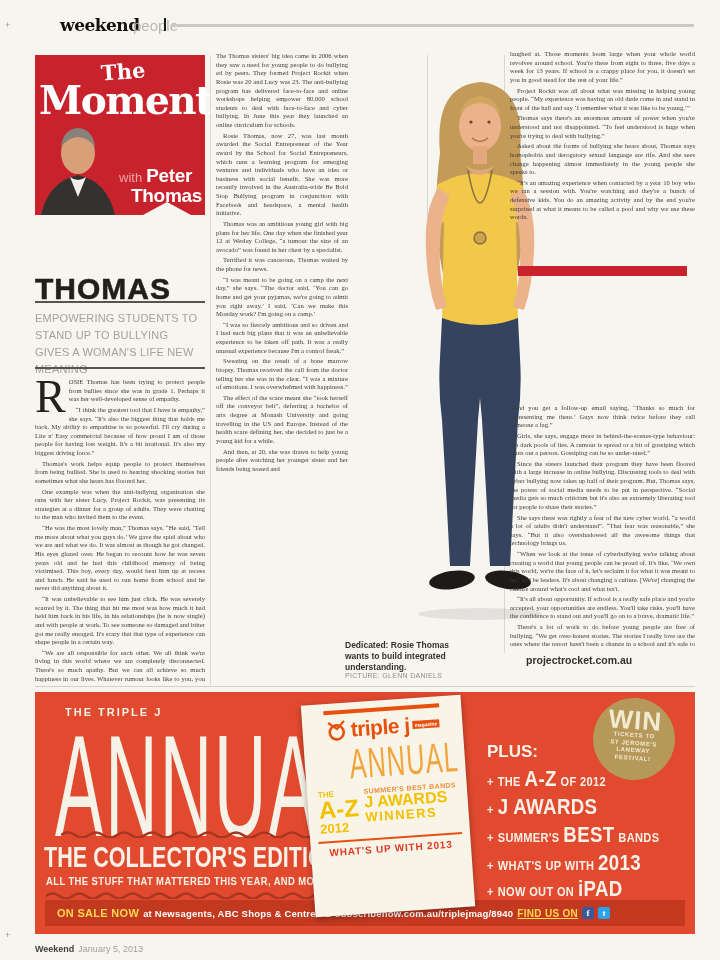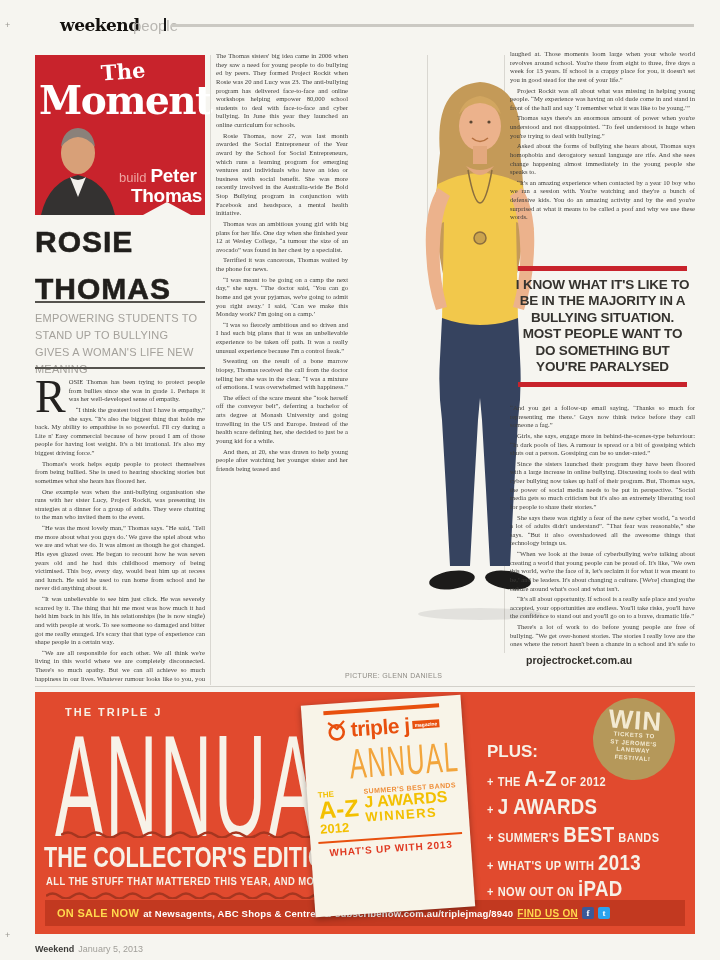--- a/index.html
+++ b/index.html
@@ -114,28 +114,27 @@
   <div class="abs moment-box" style="left:35px;top:55px;">
     <div class="m-the">The</div>
     <div class="m-moment">Moment</div>
     <svg class="abs" style="left:0;bottom:0;" width="86" height="100" viewBox="0 0 86 100">
       <path d="M6 100 Q14 66 43 60 Q72 66 80 100 Z" fill="#343231"></path>
       <path d="M35 62 L43 82 L51 62 Q43 68 35 62 Z" fill="#f2f0ec"></path>
       <ellipse cx="43" cy="38" rx="17" ry="21" fill="#d8a078"></ellipse>
       <path d="M26 32 Q28 14 43 13 Q58 14 60 32 Q52 22 43 22 Q34 22 26 32 Z" fill="#8a817a"></path>
     </svg>
     <div class="abs" style="left:84px;top:110px;">
-      <span class="m-with">build</span>
+      <span class="m-with">with</span>
       <span class="m-peter">Peter</span>
     </div>
     <div class="abs m-peter" style="left:96px;top:130px;">Thomas</div>
     <div class="m-notch"></div>
   </div>
 
-  <div class="abs headline" style="left:35px;top:226px;">ROSIE</div>
   <div class="abs headline" style="left:35px;top:273px;">THOMAS</div>
   <div class="abs hrule2" style="left:35px;top:301px;width:170px;"></div>
   <div class="abs deck" style="left:35px;top:310px;width:170px;">EMPOWERING STUDENTS TO STAND UP TO BULLYING GIVES A WOMAN'S LIFE NEW MEANING</div>
   <div class="abs hrule2" style="left:35px;top:367px;width:170px;"></div>
 
   <div class="abs vrule" style="left:210px;top:55px;height:630px;"></div>
   <div class="abs vrule" style="left:427px;top:55px;height:212px;"></div>
   <div class="abs vrule" style="left:504px;top:55px;height:598px;"></div>
 
   <div class="abs bodycol" style="left:35px;top:378px;width:170px;height:306px;">
@@ -173,33 +172,33 @@
     <path d="M136 108 Q150 126 164 108 Q150 116 136 108 Z" fill="#e3a87e"></path>
     <path d="M108 130 Q94 152 96 192 Q97 226 106 252 L117 249 Q108 216 110 186 Q111 156 120 138 Z" fill="#ecb28c"></path>
     <path d="M192 130 Q206 152 204 192 Q203 226 194 252 L183 249 Q192 216 190 186 Q189 156 180 138 Z" fill="#ecb28c"></path>
     <path d="M138 112 Q150 178 162 112" stroke="#8a6d3f" stroke-width="1.5" fill="none"></path>
     <circle cx="150" cy="180" r="6" fill="#caa34e" stroke="#8a6d3f" stroke-width="1.5"></circle>
     <path d="M112 260 L110 300 Q108 332 112 362 L116 432 L120 508 L140 508 L144 432 L148 362 L150 340 L152 362 L156 432 L160 508 L180 508 L184 432 L188 362 Q192 332 190 300 L188 260 Q150 274 112 260 Z" fill="#36435f"></path>
     <ellipse cx="122" cy="522" rx="23" ry="9" transform="rotate(-8 122 522)" fill="#1c1b1a"></ellipse>
     <ellipse cx="178" cy="522" rx="23" ry="9" transform="rotate(8 178 522)" fill="#1c1b1a"></ellipse>
   </svg>
 
+  <div class="abs caption" style="left:345px;top:640px;width:120px;">Dedicated: Rosie Thomas wants to build integrated understanding.</div>
   <div class="abs credit" style="left:345px;top:672px;">PICTURE: GLENN DANIELS</div>
 
   <div class="abs bodycol" style="left:510px;top:50px;width:185px;height:212px;">
     <p class="first">laughed at. Those moments loom large when your whole world revolves around school. You're there from eight to three, five days a week for 13 years. If school is a crappy place for you, it doesn't set you in good stead for the rest of your life.”</p>
     <p>Project Rockit was all about what was missing in helping young people. “My experience was having an old dude come in and stand in front of the hall and say ‘I remember what it was like to be young.’”</p>
     <p>Thomas says there's an enormous amount of power when you're understood and not disappointed. “To feel understood is huge when you're trying to deal with bullying.”</p>
     <p>Asked about the forms of bullying she hears about, Thomas says homophobia and derogatory sexual language are rife. And she sees change happening almost immediately in the young people she speaks to.</p>
     <p>“It's an amazing experience when contacted by a year 10 boy who we ran a session with. You're watching and they're a bunch of defensive kids. You do an amazing activity and by the end you're surprised at what it means to be called a poof and why we use these words.</p>
   </div>
 
   <div class="abs" style="left:510px;top:266px;width:185px;">
     <div class="pq-bar"></div>
-    <div class="pq-text">I KNOW WHAT IT'S LIKE TO BE IN THE MAJORITY IN A BULLYING SITUATION. MOST PEOPLE WANT TO DO SOMETHING BUT YOU'RE PARALYSED</div>
     <div class="pq-bar"></div>
   </div>
 
   <div class="abs bodycol" style="left:510px;top:404px;width:185px;height:242px;">
     <p class="first">“And you get a follow-up email saying, ‘Thanks so much for representing me there.’ Guys now think twice before they call someone a fag.”</p>
     <p>Girls, she says, engage more in behind-the-scenes-type behaviour: “In dark pools of lies. A rumour is spread or a bit of gossiping which shuts out a person. Gossiping can be so under-rated.”</p>
     <p>Since the sisters launched their program they have been floored with a large increase in online bullying. Discussing tools to deal with cyber bullying now takes up half of their program. But, Thomas says, the power of social media needs to be put in perspective. “Social media gets so much criticism but it's also an extremely liberating tool for people to share their stories.”</p>
     <p>She says there was rightly a fear of the new cyber world, “a world a lot of adults didn't understand”. “That fear was reasonable,” she says. “But it also overshadowed all the awesome things that technology brings us.</p>
     <p>“When we look at the issue of cyberbullying we're talking about creating a world that young people can be proud of. It's like, ‘We own this world, we're the face of it, let's reclaim it for what it was meant to be,’ and be leaders. It's about changing a culture. [We're] changing the culture around what's cool and what isn't.</p>
     <p>“It's all about opportunity. If school is a really safe place and you're accepted, your opportunities are endless. You'll take risks, you'll have the confidence to stand out and you'll go on to a brave, dramatic life.”</p>

